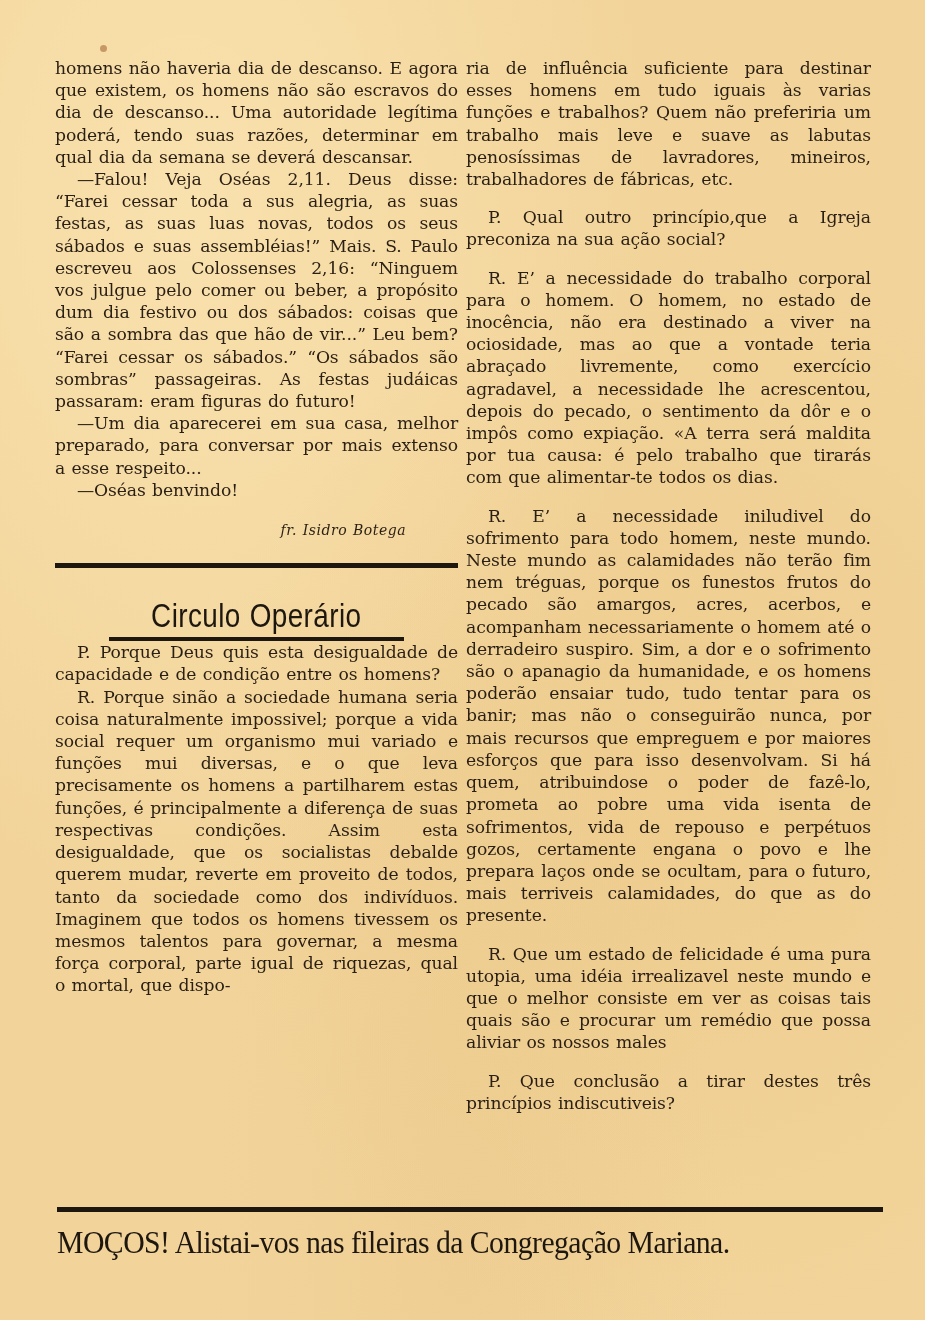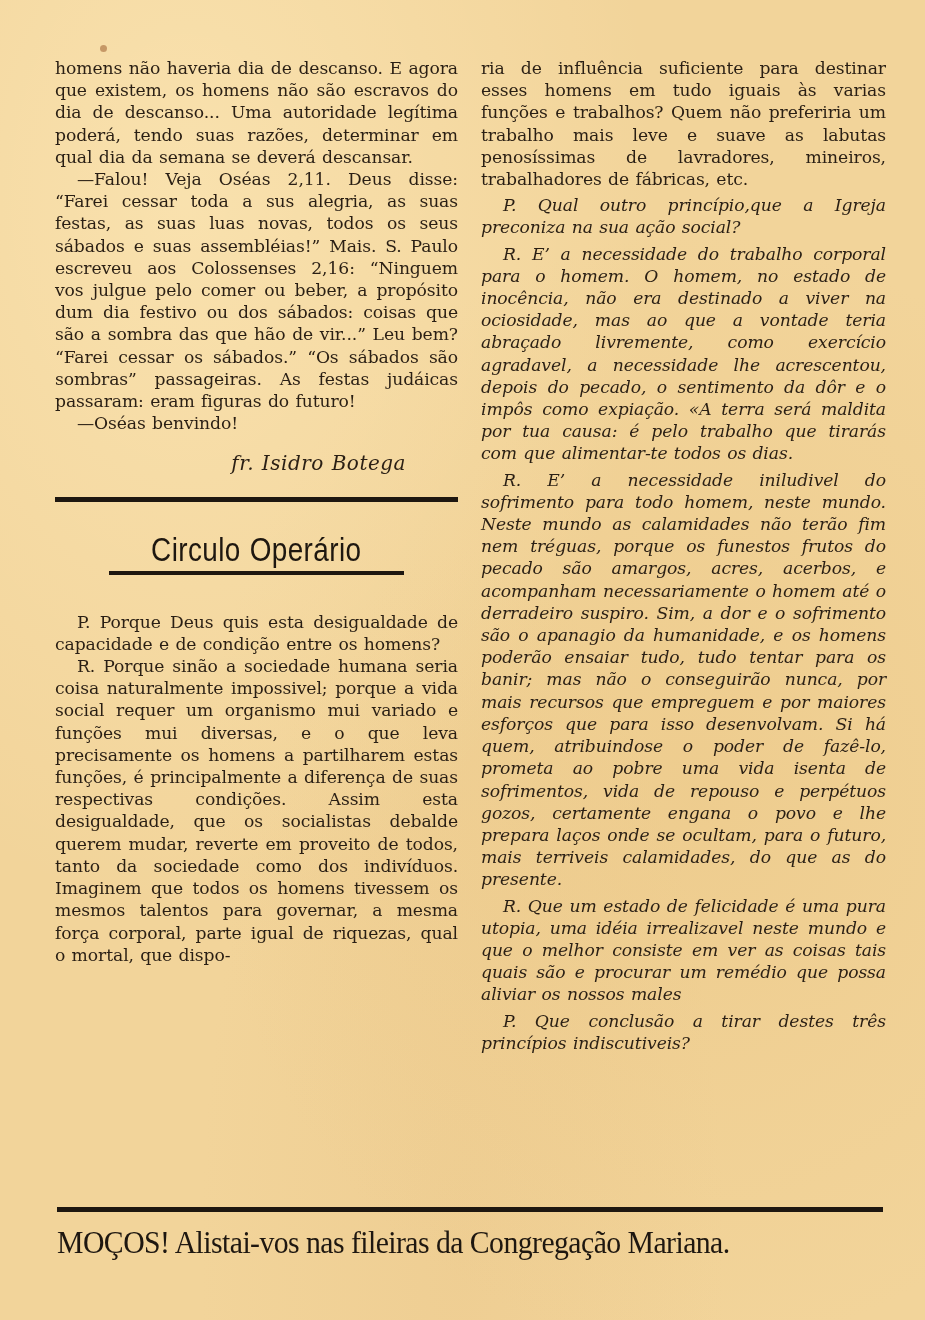--- a/index.html
+++ b/index.html
@@ -31,34 +31,34 @@
     }
     .col {
       position: absolute;
       top: 57px;
       font-size: 17.2px;
       line-height: 22.2px;
       letter-spacing: -0.1px;
       word-spacing: 1px;
     }
     .col-left { left: 55px; width: 403px; }
-    .col-right { left: 481px; width: 405px; }
+    .col-right { left: 466px; width: 405px; }
     .col p {
       margin: 0;
       text-align: justify;
       text-align-last: left;
       hyphens: none;
     }
     .col p.indent { text-indent: 22px; }
-    .col p.gap { margin-top: 4px; font-style: italic; }
+    .col p.gap { margin-top: 16px; }
     .signature {
       margin: 18px 0 0 0;
       text-align: right;
       font-style: italic;
-      font-size: 20px;
+      font-size: 14px;
       padding-right: 52px;
       letter-spacing: 0.5px;
     }
     .rule-thick {
       height: 5px;
       background: #1e1710;
       margin-top: 22px;
     }
     .section-title-wrap {
       text-align: center;
@@ -76,21 +76,21 @@
       letter-spacing: 0.5px;
       padding: 0 8px 2px 8px;
       color: #1e1710;
     }
     .title-underline {
       width: 295px;
       height: 4px;
       background: #1e1710;
       margin: 0 auto;
     }
-    .left-lower { margin-top: 36px; }
+    .left-lower { }
     .bottom-rule {
       position: absolute;
       left: 57px;
       top: 1207px;
       width: 826px;
       height: 5px;
       background: #1e1710;
     }
     .banner {
       position: absolute;
@@ -109,20 +109,21 @@
   </style>
 </head>
 <body>
 
 <div class="page">
   <div class="stain-dot"></div>
 
   <div class="col col-left">
     <p>homens não haveria dia de descanso. E agora que existem, os homens não são escravos do dia de descanso... Uma autoridade legítima poderá, tendo suas razões, determinar em qual dia da semana se deverá descansar.</p>
     <p class="indent">—Falou! Veja Oséas 2,11. Deus disse: “Farei cessar toda a sus alegria, as suas festas, as suas luas novas, todos os seus sábados e suas assembléias!” Mais. S. Paulo escreveu aos Colossenses 2,16: “Ninguem vos julgue pelo comer ou beber, a propósito dum dia festivo ou dos sábados: coisas que são a sombra das que hão de vir...” Leu bem? “Farei cessar os sábados.” “Os sábados são sombras” passageiras. As festas judáicas passaram: eram figuras do futuro!</p>
+    <p class="indent">—Um dia aparecerei em sua casa, melhor preparado, para conversar por mais extenso a esse respeito...</p>
     <p class="indent">—Oséas benvindo!</p>
 
     <div class="signature">fr. Isidro Botega</div>
 
     <div class="rule-thick"></div>
 
     <div class="section-title-wrap">
       <div class="section-title">Circulo Operário</div>
       <div class="title-underline"></div>
     </div>

